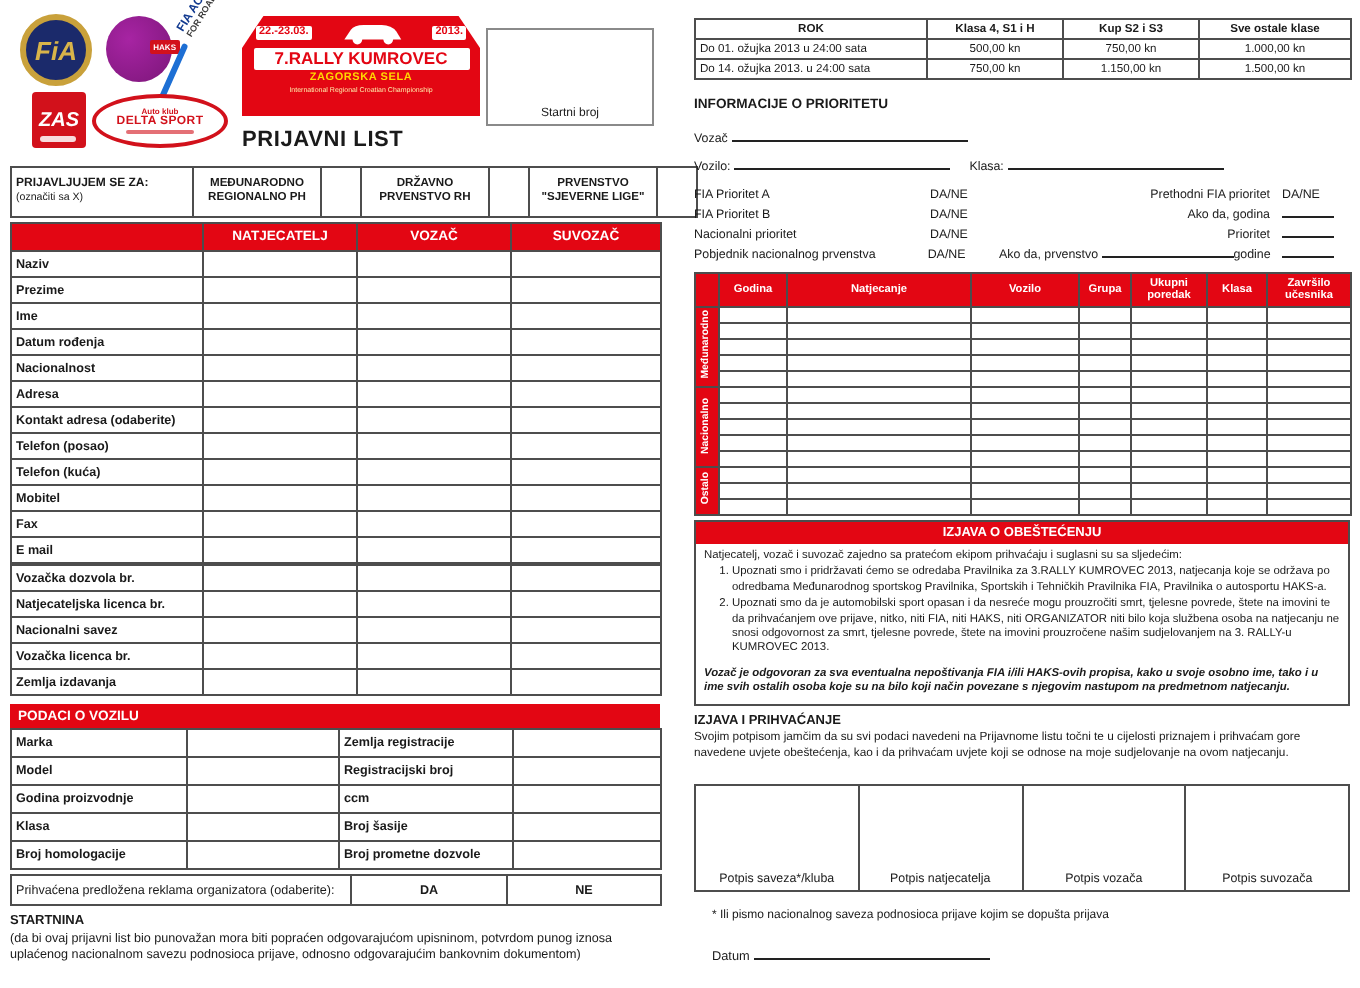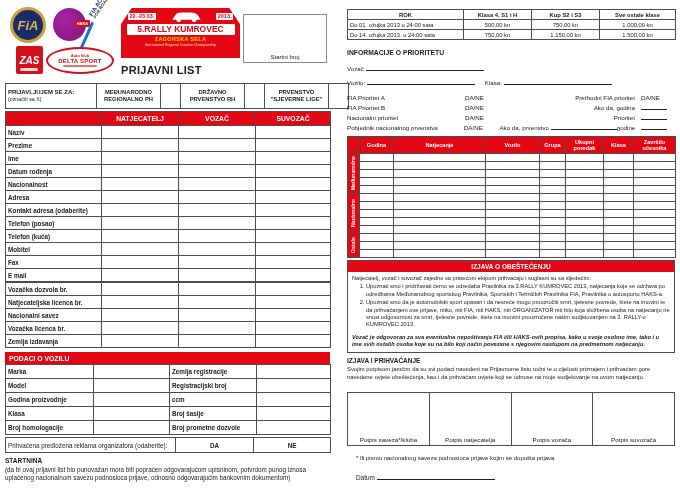--- a/index.html
+++ b/index.html
@@ -116,21 +116,21 @@
 <div id="plate" class="abs">
   <div class="plate-row1">
     <span class="plate-box">22.-23.03.</span>
     <svg width="34" height="13" viewBox="0 0 40 16">
       <path d="M3 12 L7 6 Q9 3 15 3 L26 3 Q32 3 35 7 L38 12 Z" fill="#ffffff"></path>
       <circle cx="11" cy="12" r="3" fill="#ffffff"></circle>
         <circle cx="30" cy="12" r="3" fill="#ffffff"></circle>
     </svg>
     <span class="plate-box">2013.</span>
   </div>
-  <div class="plate-title">5.RALLY KUMROVEC</div>
+  <div class="plate-title">7.RALLY KUMROVEC</div>
   <div class="plate-sub">ZAGORSKA SELA</div>
   <div class="plate-tag">International Regional Croatian Championship</div>
 </div>
 
 <div id="form-title" class="abs">PRIJAVNI LIST</div>
 
 <div id="startbox" class="abs">
   <span>Startni broj</span>
 </div>
 

